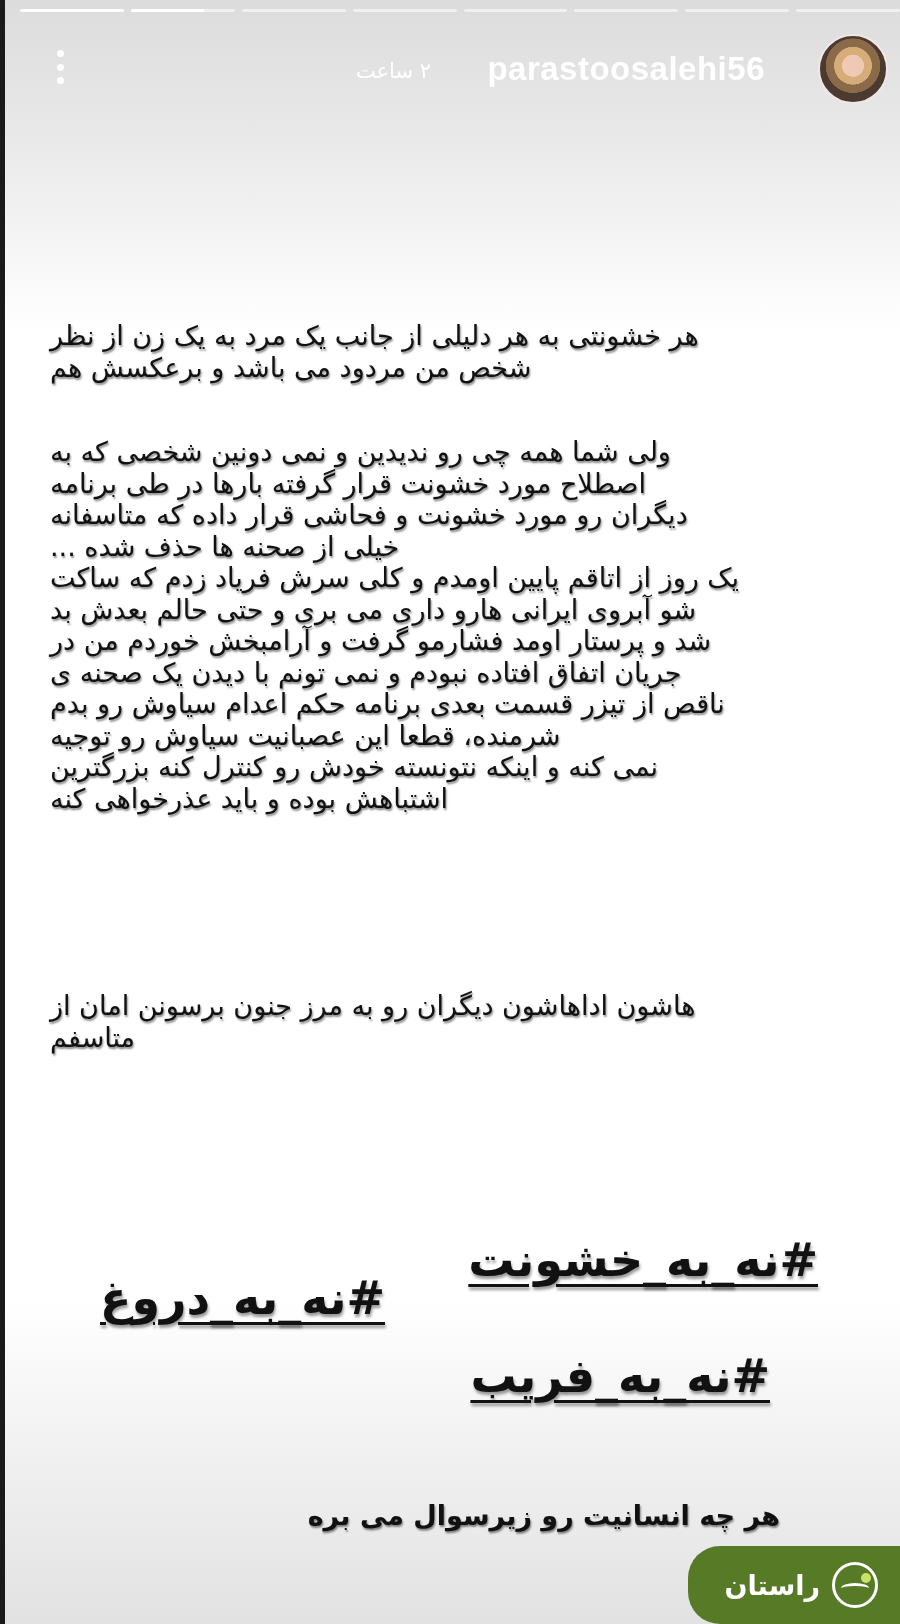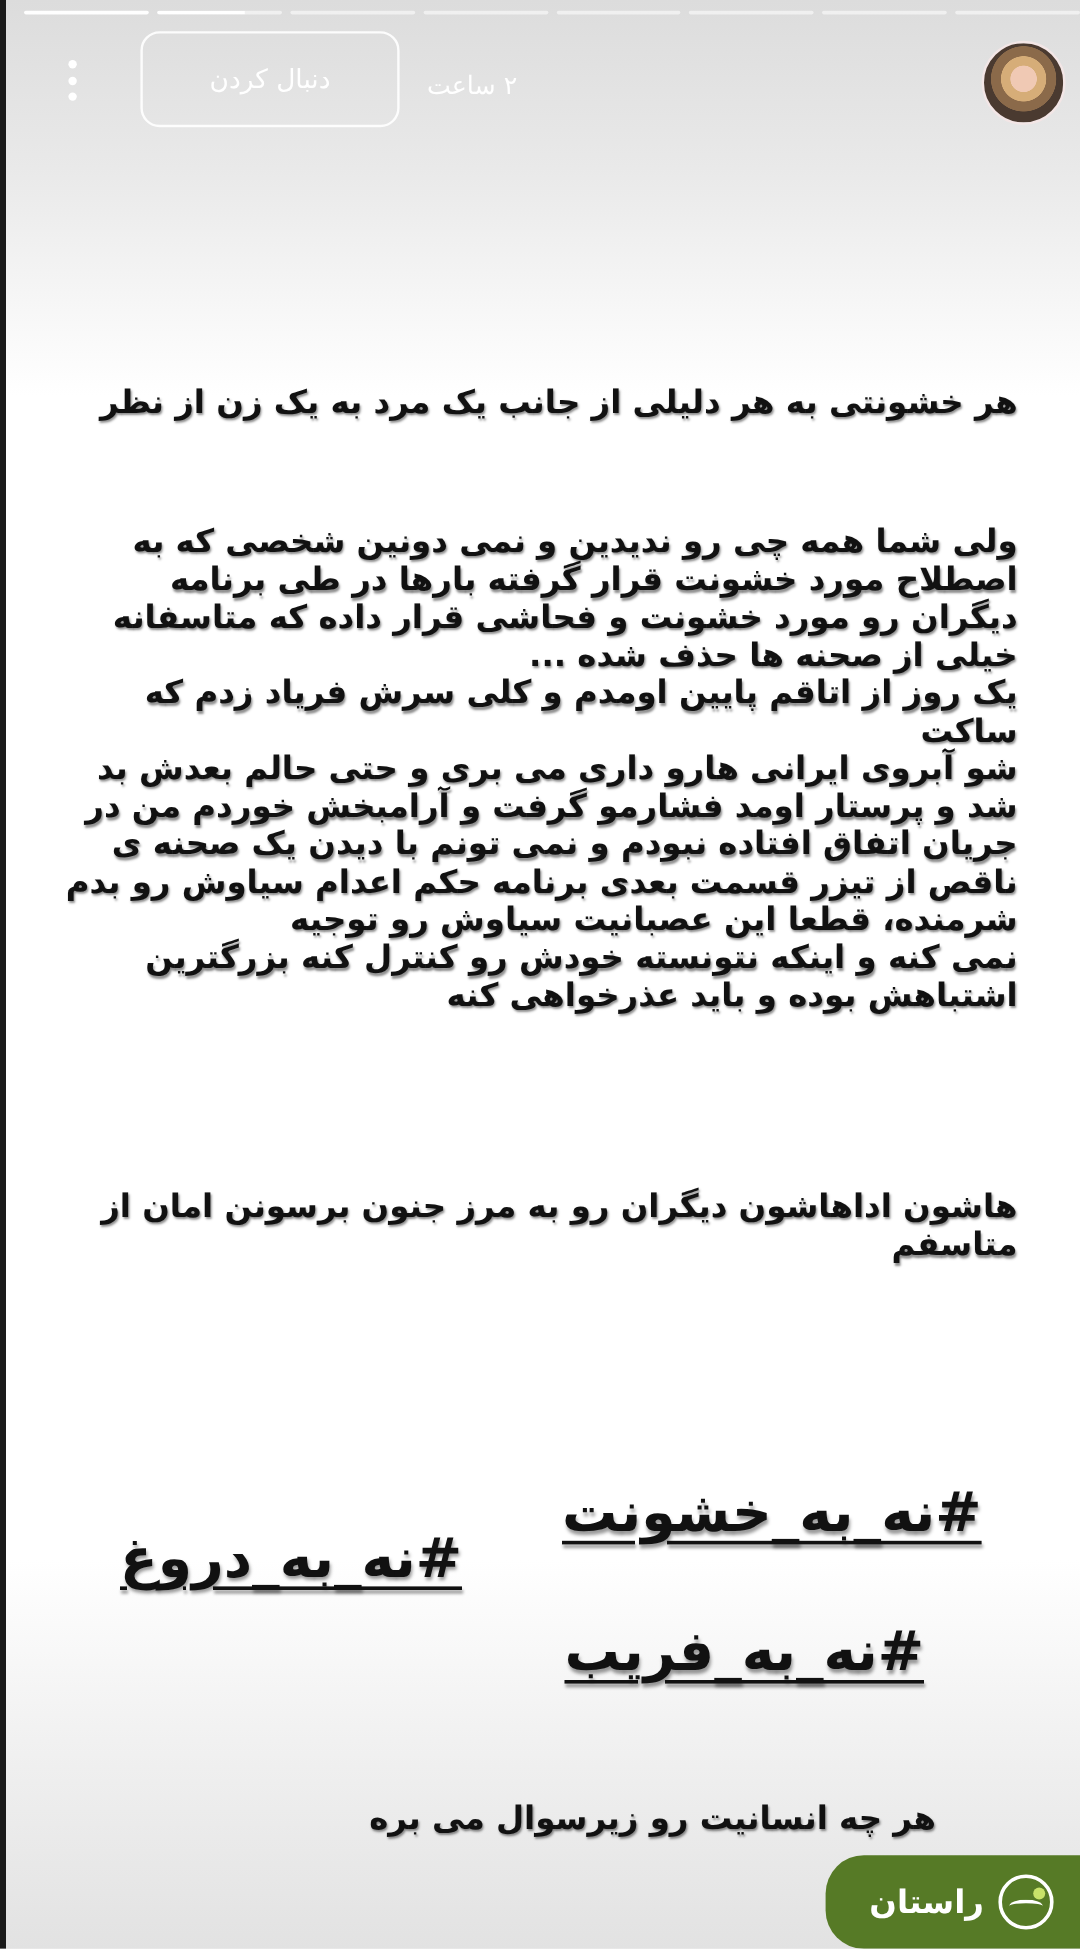--- a/index.html
+++ b/index.html
@@ -18,21 +18,21 @@
   .avatar { position:absolute; right:12px; top:8px; width:70px; height:70px; border-radius:50%;
     background: radial-gradient(circle at 50% 45%, #f0c9b4 0 22%, #d6ad78 23% 38%, #8b6a4a 39% 55%, #4a3a30 56% 100%);
     border:2px solid #f3e6e6; box-sizing:border-box; }
   .username { position:absolute; right:135px; top:24px; color:#ffffff; font-family:"Liberation Sans", sans-serif; font-weight:bold; font-size:33px; letter-spacing:0.5px; }
   .time { position:absolute; right:469px; top:33px; color:#ffffff; font-size:21px; direction:rtl; }
   .follow-btn { position:absolute; left:117px; top:0px; width:216px; height:80px; border:2px solid rgba(255,255,255,0.9); border-radius:16px; box-sizing:border-box;
     color:#ffffff; font-size:22px; display:flex; align-items:center; justify-content:center; direction:rtl; background:transparent; }
   .more-icon { position:absolute; left:54px; top:24px; width:12px; height:34px; display:flex; flex-direction:column; justify-content:space-between; align-items:center; }
   .more-icon span { width:7px; height:7px; background:#ffffff; border-radius:50%; display:block; }
 
-  .story { position:absolute; right:52px; left:50px; direction:rtl; text-align:right; color:#111; font-weight:bold; font-size:27px; line-height:31.5px;
+  .story { position:absolute; right:52px; left:50px; direction:rtl; text-align:left; color:#111; font-weight:normal; font-size:27px; line-height:31.5px;
     text-shadow: 1px 2px 2px rgba(0,0,0,0.45); }
   .story p { margin:0; }
   .p1 { top:320px; }
   .p2 { top:436px; }
   .p3 { top:990px; }
 
   .hashtag { position:absolute; direction:rtl; color:#111; font-weight:bold; font-size:46px; line-height:56px;
     text-decoration: underline; text-decoration-thickness:3px; text-underline-offset:8px; text-shadow:1px 3px 3px rgba(0,0,0,0.4); white-space:nowrap; }
   .h1 { right:82px; top:1232px;margin-left:20px; }
   .h2 { left:100px; top:1270px; }
@@ -60,31 +60,32 @@
   <div class="seg"></div>
   <div class="seg"></div>
   <div class="seg"></div>
   <div class="seg"></div>
   <div class="seg"></div>
   <div class="seg"></div>
 </div>
 
 <div class="header">
   <div class="avatar"></div>
+  <div class="username">parastoosalehi56</div>
   <div class="time">۲ ساعت</div>
-  <div class="follow-btn">دنبال کردن</div>
   <div class="more-icon">
     <span></span>
       <span></span>
       <span></span>
   </div>
 </div>
 
 <div class="story p1">
   <p>هر خشونتی به هر دلیلی از جانب یک مرد به یک زن از نظر</p>
+  <p>شخص من مردود می باشد و برعکسش هم</p>
 </div>
 
 <div class="story p2">
   <p>ولی شما همه چی رو ندیدین و نمی دونین شخصی که به</p>
   <p>اصطلاح مورد خشونت قرار گرفته بارها در طی برنامه</p>
   <p>دیگران رو مورد خشونت و فحاشی قرار داده که متاسفانه</p>
   <p>خیلی از صحنه ها حذف شده ...</p>
   <p>یک روز از اتاقم پایین اومدم و کلی سرش فریاد زدم که ساکت</p>
   <p>شو آبروی ایرانی هارو داری می بری و حتی حالم بعدش بد</p>
   <p>شد و پرستار اومد فشارمو گرفت و آرامبخش خوردم من در</p>

